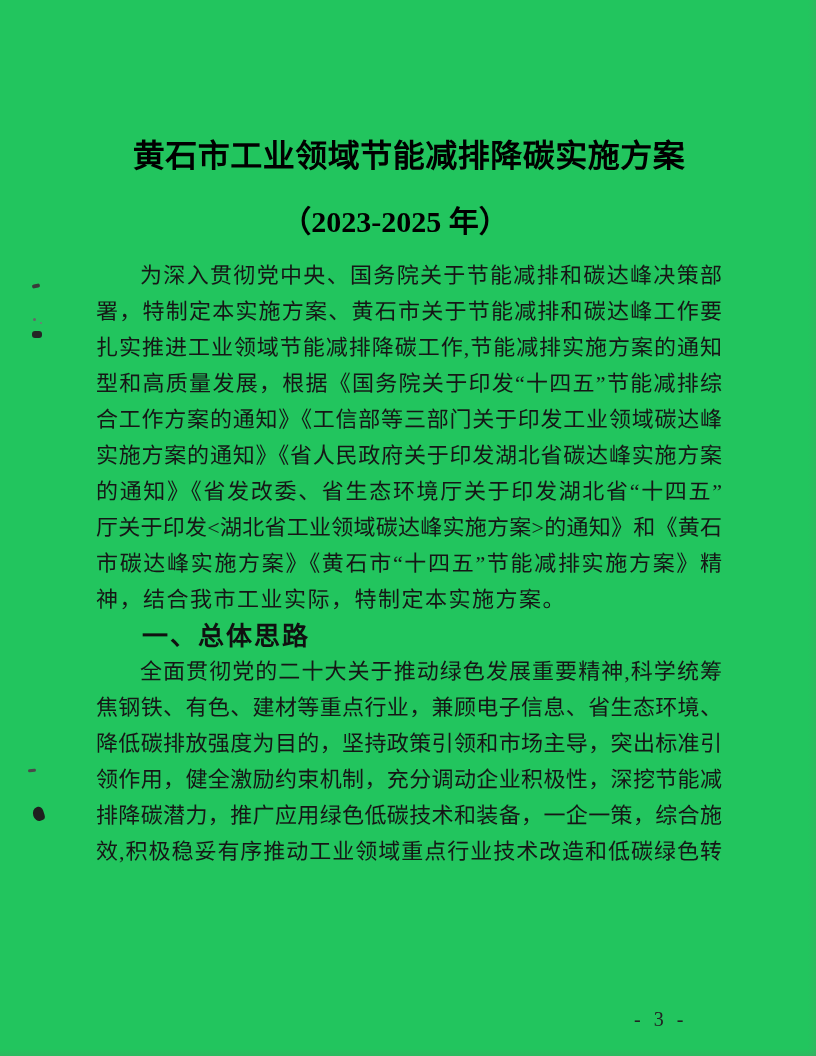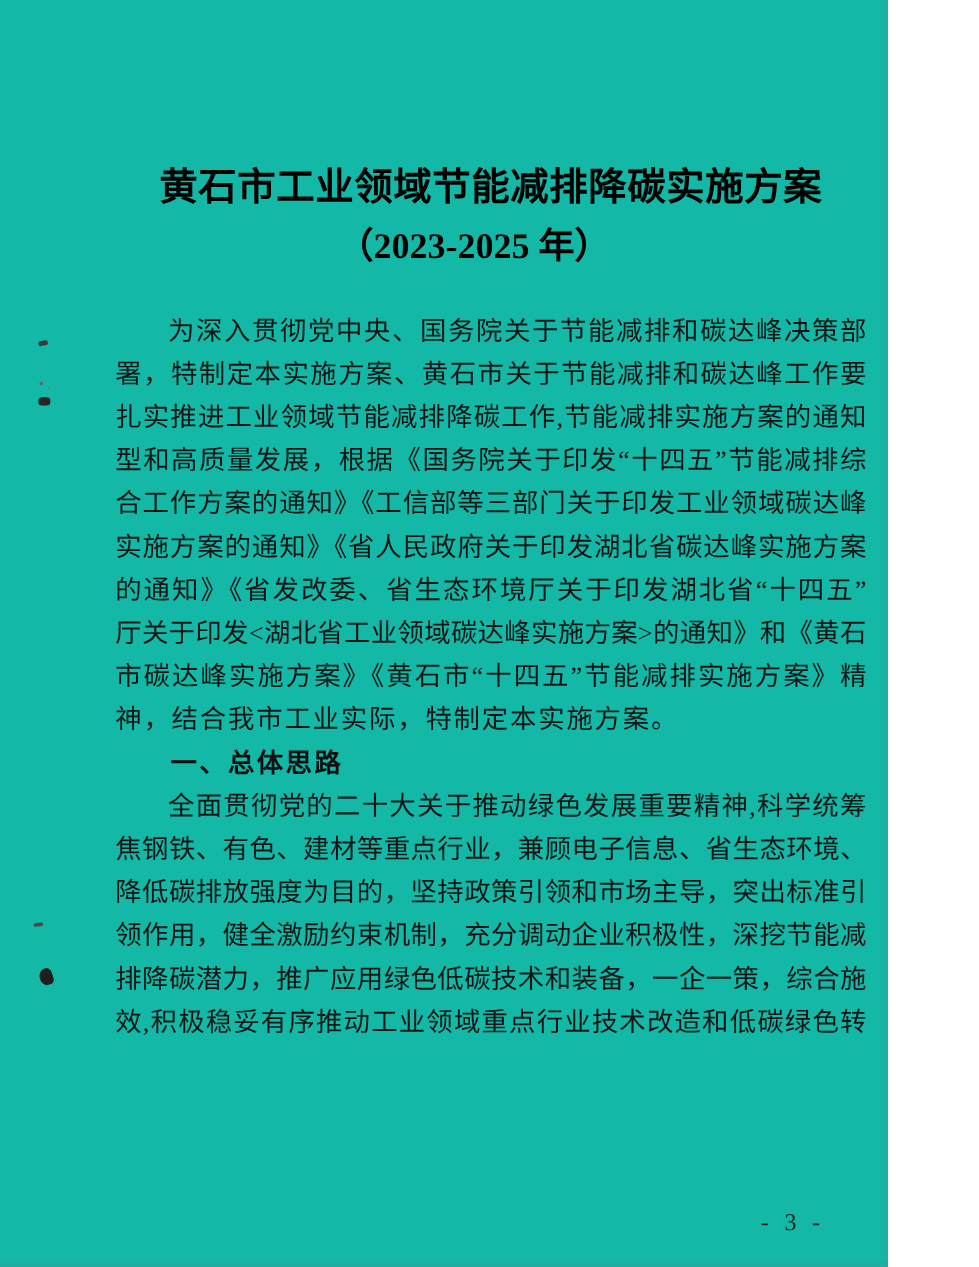--- a/index.html
+++ b/index.html
@@ -2,23 +2,23 @@
 <html lang="zh-CN"><head>
 <meta charset="utf-8">
 <style>
   html, body {
     margin: 0;
     padding: 0;
     background: #ffffff;
   }
   .page {
     position: relative;
-    width: 740px;
+    width: 816px;
     height: 1056px;
-    background: #14b8a6;
+    background: #22c55e;
     overflow: hidden;
     font-family: "Liberation Serif", serif;
     color: #1a1a1a;
   }
   
   .title-block {
     position: absolute;
     left: 96px;
     top: 132px;
     width: 626px;
@@ -28,20 +28,21 @@
   }
   .title-line1 {
     font-size: 32px;
     line-height: 49px;
     letter-spacing: 0.5px;
   }
   .title-line2 {
     font-size: 30px;
     line-height: 49px;
     transform: translateX(-14px);
+    margin-top: 16px;
   }
   
   .doc-body {
     position: absolute;
     left: 96px;
     top: 258px;
     width: 626px;
     font-size: 22px;
     line-height: 36px;
     color: #161616;
@@ -54,21 +55,21 @@
   }
   .line.indent { text-indent: 44px; }
   .line.last {
     text-align: left;
     text-align-last: left;
     letter-spacing: 1.5px;
   }
   .line.heading {
     font-family: "Liberation Sans", sans-serif;
     font-weight: bold;
-    font-size: 22px;
+    font-size: 26px;
     letter-spacing: 2px;
     text-indent: 46px;
     text-align: left;
     text-align-last: left;
     color: #101010;
   }
   
   .footer-pagenum {
     position: absolute;
     left: 634px;

